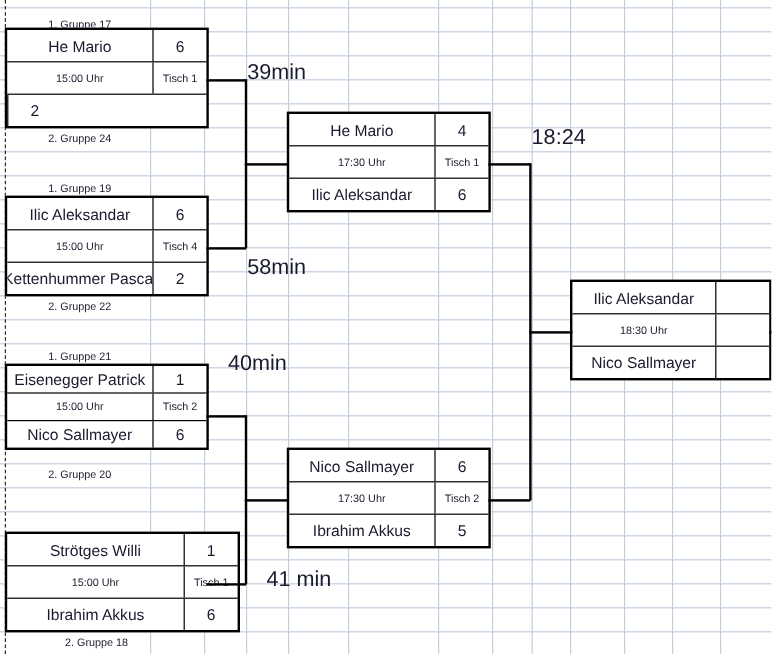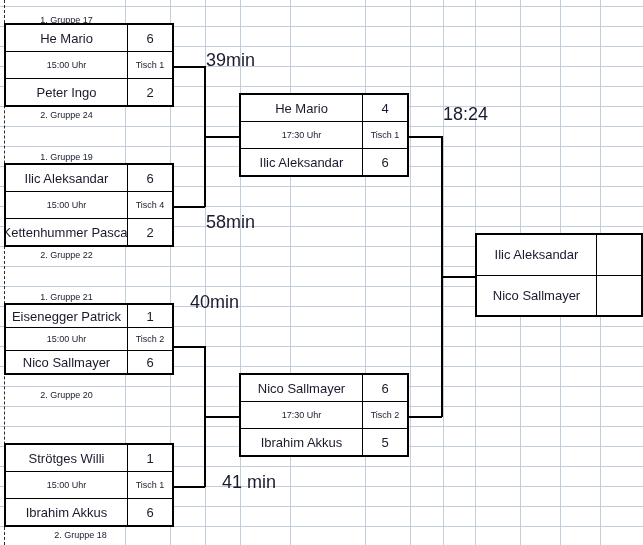--- a/index.html
+++ b/index.html
@@ -189,21 +189,20 @@
   <div class="match r1" style="left:4px; top:23px; width:170px; height:84px;">
     <div class="match-row top">
       <div class="cell-name">He Mario</div>
       <div class="cell-score">6</div>
     </div>
     <div class="match-row mid">
       <div class="cell-time">15:00 Uhr</div>
       <div class="cell-table">Tisch 1</div>
     </div>
     <div class="match-row">
-      <div class="cell-name">Peter Ingo</div>
       <div class="cell-score">2</div>
     </div>
   </div>
   <div class="group-label" style="left:4px; top:110px;">2. Gruppe 24</div>
 
   <div class="group-label" style="left:4px; top:152px;">1. Gruppe 19</div>
   <div class="match r1" style="left:4px; top:163px; width:170px; height:84px;">
     <div class="match-row top">
       <div class="cell-name">Ilic Aleksandar</div>
       <div class="cell-score">6</div>
@@ -230,21 +229,21 @@
       <div class="cell-table">Tisch 2</div>
     </div>
     <div class="match-row">
       <div class="cell-name">Nico Sallmayer</div>
       <div class="cell-score">6</div>
     </div>
   </div>
   <div class="group-label" style="left:4px; top:390px;">2. Gruppe 20</div>
 
   <div class="group-label" style="left:4px; top:456px;text-decoration:underline;">1. Gruppe 23</div>
-  <div class="match r1" style="left:4px; top:443px; width:170px; height:84px;">
+  <div class="match r1" style="left:4px; top:443px; width:196px; height:84px;">
     <div class="match-row top">
       <div class="cell-name">Strötges Willi</div>
       <div class="cell-score">1</div>
     </div>
     <div class="match-row mid">
       <div class="cell-time">15:00 Uhr</div>
       <div class="cell-table">Tisch 1</div>
     </div>
     <div class="match-row">
       <div class="cell-name">Ibrahim Akkus</div>
@@ -280,20 +279,24 @@
     <div class="match-row">
       <div class="cell-name">Ibrahim Akkus</div>
       <div class="cell-score">5</div>
     </div>
   </div>
 
   <div class="match r3" style="left:475px; top:233px; width:168px; height:84px;">
     <div class="match-row top">
       <div class="cell-name">Ilic Aleksandar</div>
       <div class="cell-score"></div>
+    </div>
+    <div class="match-row mid">
+      <div class="cell-time">18:30 Uhr</div>
+      <div class="cell-table"></div>
     </div>
     <div class="match-row">
       <div class="cell-name">Nico Sallmayer</div>
       <div class="cell-score"></div>
     </div>
   </div>
 
   <div class="conn-h" style="left:172px; top:66px; width:33px;"></div>
 
   <div class="conn-h" style="left:172px; top:206px; width:33px;"></div>

